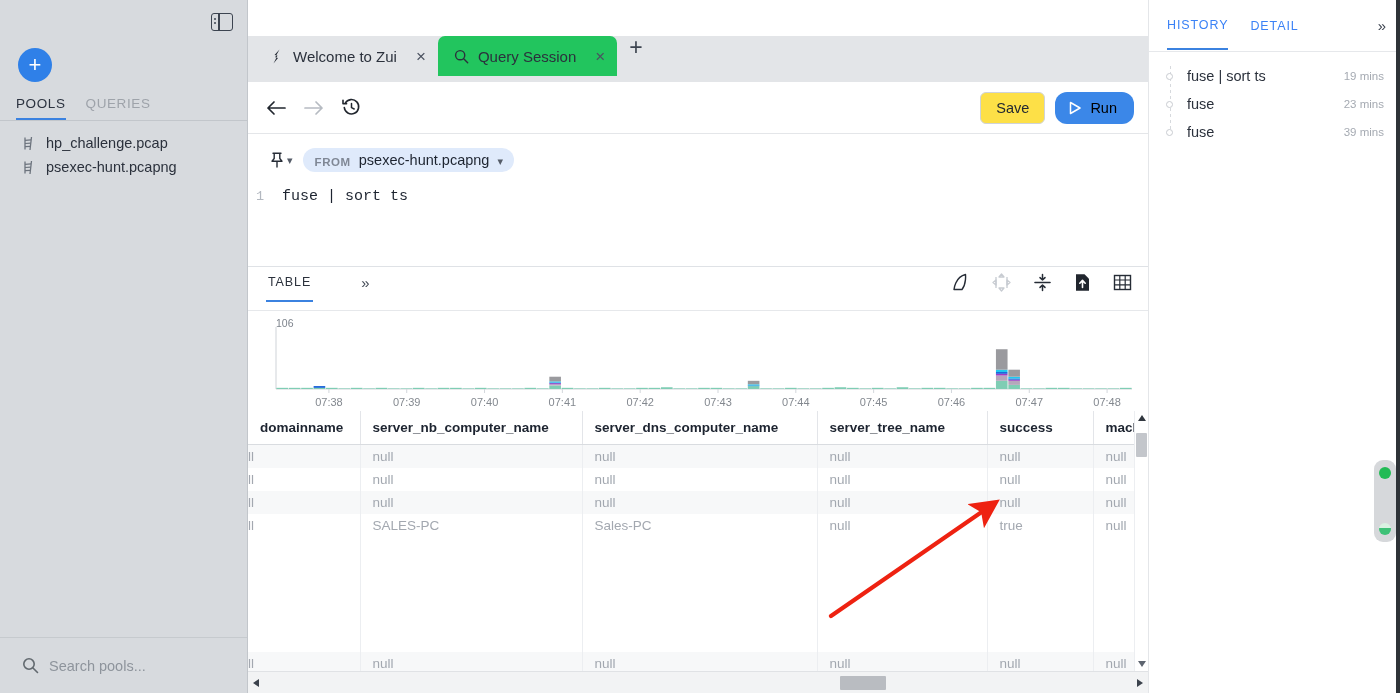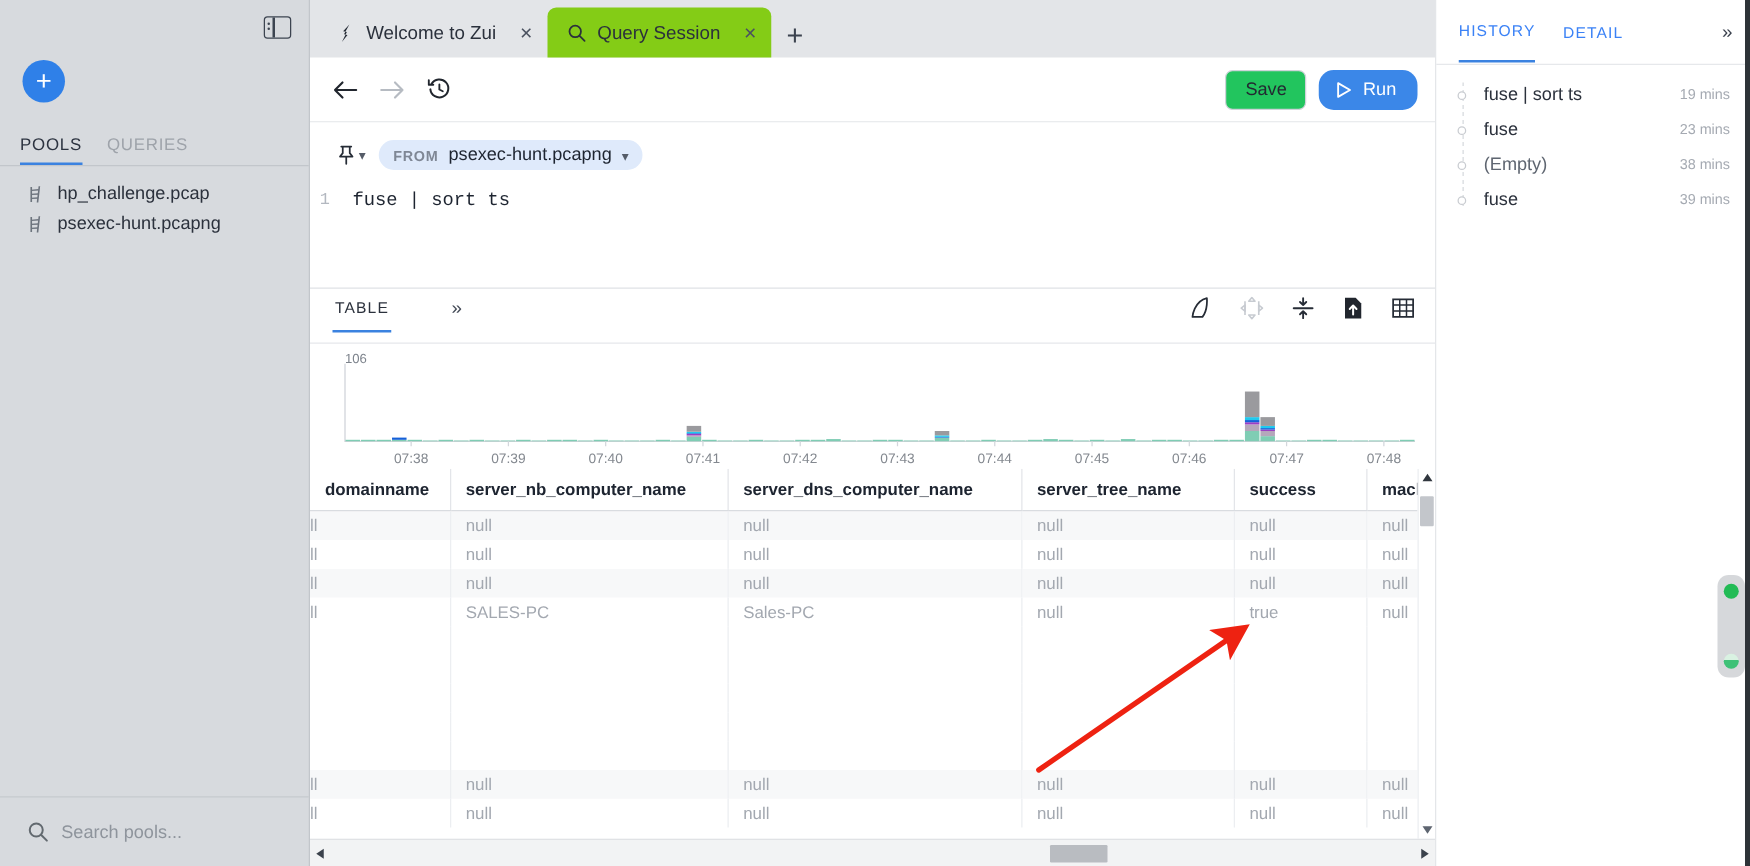--- a/index.html
+++ b/index.html
@@ -29,52 +29,52 @@
   .lake-title { display: flex; align-items: center; font-size: 18px; font-weight: bold; color: #1d2330; letter-spacing: 0.1px; }
   .redacted { display: inline-block; width: 62px; height: 15px; margin-right: 8px;
               background: linear-gradient(90deg,#b9bdc3 0%, #c7cacf 25%, #b3b7bd 50%, #c4c7cc 75%, #b8bcc2 100%);
               border-radius: 1px; filter: blur(0.7px); }
   .lake-url { font-size: 13.5px; color: #7e858e; margin-top: 3px; letter-spacing: 0.1px; }
   .add-btn { width: 34px; height: 34px; border-radius: 50%; background: #2f80e8; color: #fff;
              display: flex; align-items: center; justify-content: center; font-size: 22px; font-weight: 300;
              line-height: 1; cursor: pointer; flex-shrink: 0; }
 
   .side-tabs { display: flex; gap: 20px; padding: 14px 0 0 16px; border-bottom: 1px solid #c2c6cb; }
-  .side-tab { font-size: 13.5px; letter-spacing: 0.6px; color: #9ea3aa; padding-bottom: 7px; cursor: pointer; margin-top: 12px; }
+  .side-tab { font-size: 13.5px; letter-spacing: 0.6px; color: #9ea3aa; padding-bottom: 7px; cursor: pointer; }
   .side-tab.active { color: #2c3340; font-weight: 500; border-bottom: 2.5px solid #3b82e0; }
 
   .pool-list { padding-top: 10px; flex: 1; }
   .pool-item { display: flex; align-items: center; gap: 10px; padding: 4px 16px 4px 22px; font-size: 14.5px; color: #2b313c; cursor: pointer; }
   .pool-icon { width: 14px; height: 15px; flex-shrink: 0; }
 
   .search-box { height: 56px; display: flex; align-items: center; gap: 10px; padding: 0 0 0 22px;
                 border-top: 1px solid #c6cace; }
   .search-box .mag { flex-shrink: 0; }
   .search-ph { font-size: 14.5px; color: #8e949c; }
 
   
   #main { flex: 1; height: 693px; display: flex; flex-direction: column; position: relative; background: #fff; }
 
   
-  .tabbar { height: 46px; background: #e3e5e8; display: flex; align-items: flex-end; padding-left: 6px; position: relative; }
+  .tabbar { height: 46px; background: #e3e5e8; display: flex; align-items: flex-start; padding-left: 6px; position: relative; margin-top: 36px; }
   .tabbar:after { content:""; position:absolute; left:0; right:0; bottom:0; height:0; }
   .tab { height: 40px; display: flex; align-items: center; gap: 9px; padding: 0 12px 0 16px;
          font-size: 15px; color: #2b313c; cursor: pointer; border-radius: 7px 7px 0 0; min-width: 140px; }
-  .tab.active { background: #84cc16; }
+  .tab.active { background: #22c55e; }
   .tab-close { font-size: 17px; color: #4b5260; margin-left: 10px; cursor: pointer; line-height: 1; }
   .tab-new { font-size: 23px; font-weight: 300; color: #3c434f; margin: 0 0 6px 12px; cursor: pointer; line-height: 1; }
   .zui-mark { width: 14px; height: 15px; flex-shrink: 0; }
 
   
   .qtoolbar { height: 52px; border-bottom: 1px solid #e4e6e9; display: flex; align-items: center; padding: 0 14px 0 18px; background: #fff; }
   .nav-ico { margin-right: 18px; cursor: pointer; display: flex; align-items: center; }
   .spacer { flex: 1; }
-  .btn-save { border: 1px solid #cfd3d9; background: #22c55e; border-radius: 6px; font-size: 14.5px;
+  .btn-save { border: 1px solid #cfd3d9; background: #fde047; border-radius: 6px; font-size: 14.5px;
               color: #232932; padding: 7px 15px; cursor: pointer; font-family: inherit; }
-  .btn-run { margin-left: 10px; background: #3b87e8; border: none; border-radius: 12px; color: #ffffff;
+  .btn-run { margin-left: 10px; background: #3b87e8; border: none; border-radius: 12px; color: #000000;
              font-size: 14.5px; padding: 8px 17px 8px 13px; display: flex; align-items: center; gap: 8px;
              cursor: pointer; font-family: inherit; }
 
   
   .editor { height: 132px; background: #fff; padding: 14px 0 0 0; }
   .from-row { display: flex; align-items: center; gap: 10px; padding-left: 22px; }
   .pin-ico { display: flex; align-items: center; gap: 3px; cursor: pointer; color: #2b313c; }
   .from-pill { background: #dfeafb; border-radius: 13px; padding: 4px 11px 4px 12px; display: flex;
                align-items: flex-end; gap: 8px; cursor: pointer; }
   .from-kw { font-size: 11.5px; font-weight: bold; color: #7f8795; letter-spacing: 0.6px; }
@@ -555,25 +555,20 @@
         <span class="hlabel">fuse | sort ts</span>
         <span class="htime">19 mins</span>
       </div>
       <div class="hrow">
         <span class="hdot"></span>
         <span class="hlabel">fuse</span>
         <span class="htime">23 mins</span>
       </div>
       <div class="hrow">
         <span class="hdot"></span>
-        <span class="hlabel empty">(Empty)</span>
-        <span class="htime">38 mins</span>
-      </div>
-      <div class="hrow">
-        <span class="hdot"></span>
         <span class="hlabel">fuse</span>
         <span class="htime">39 mins</span>
       </div>
     </div>
   </div>
 
   <div class="edge-widget">
     <span class="edge-dot"></span>
     <span class="edge-dot half"></span>
   </div>

